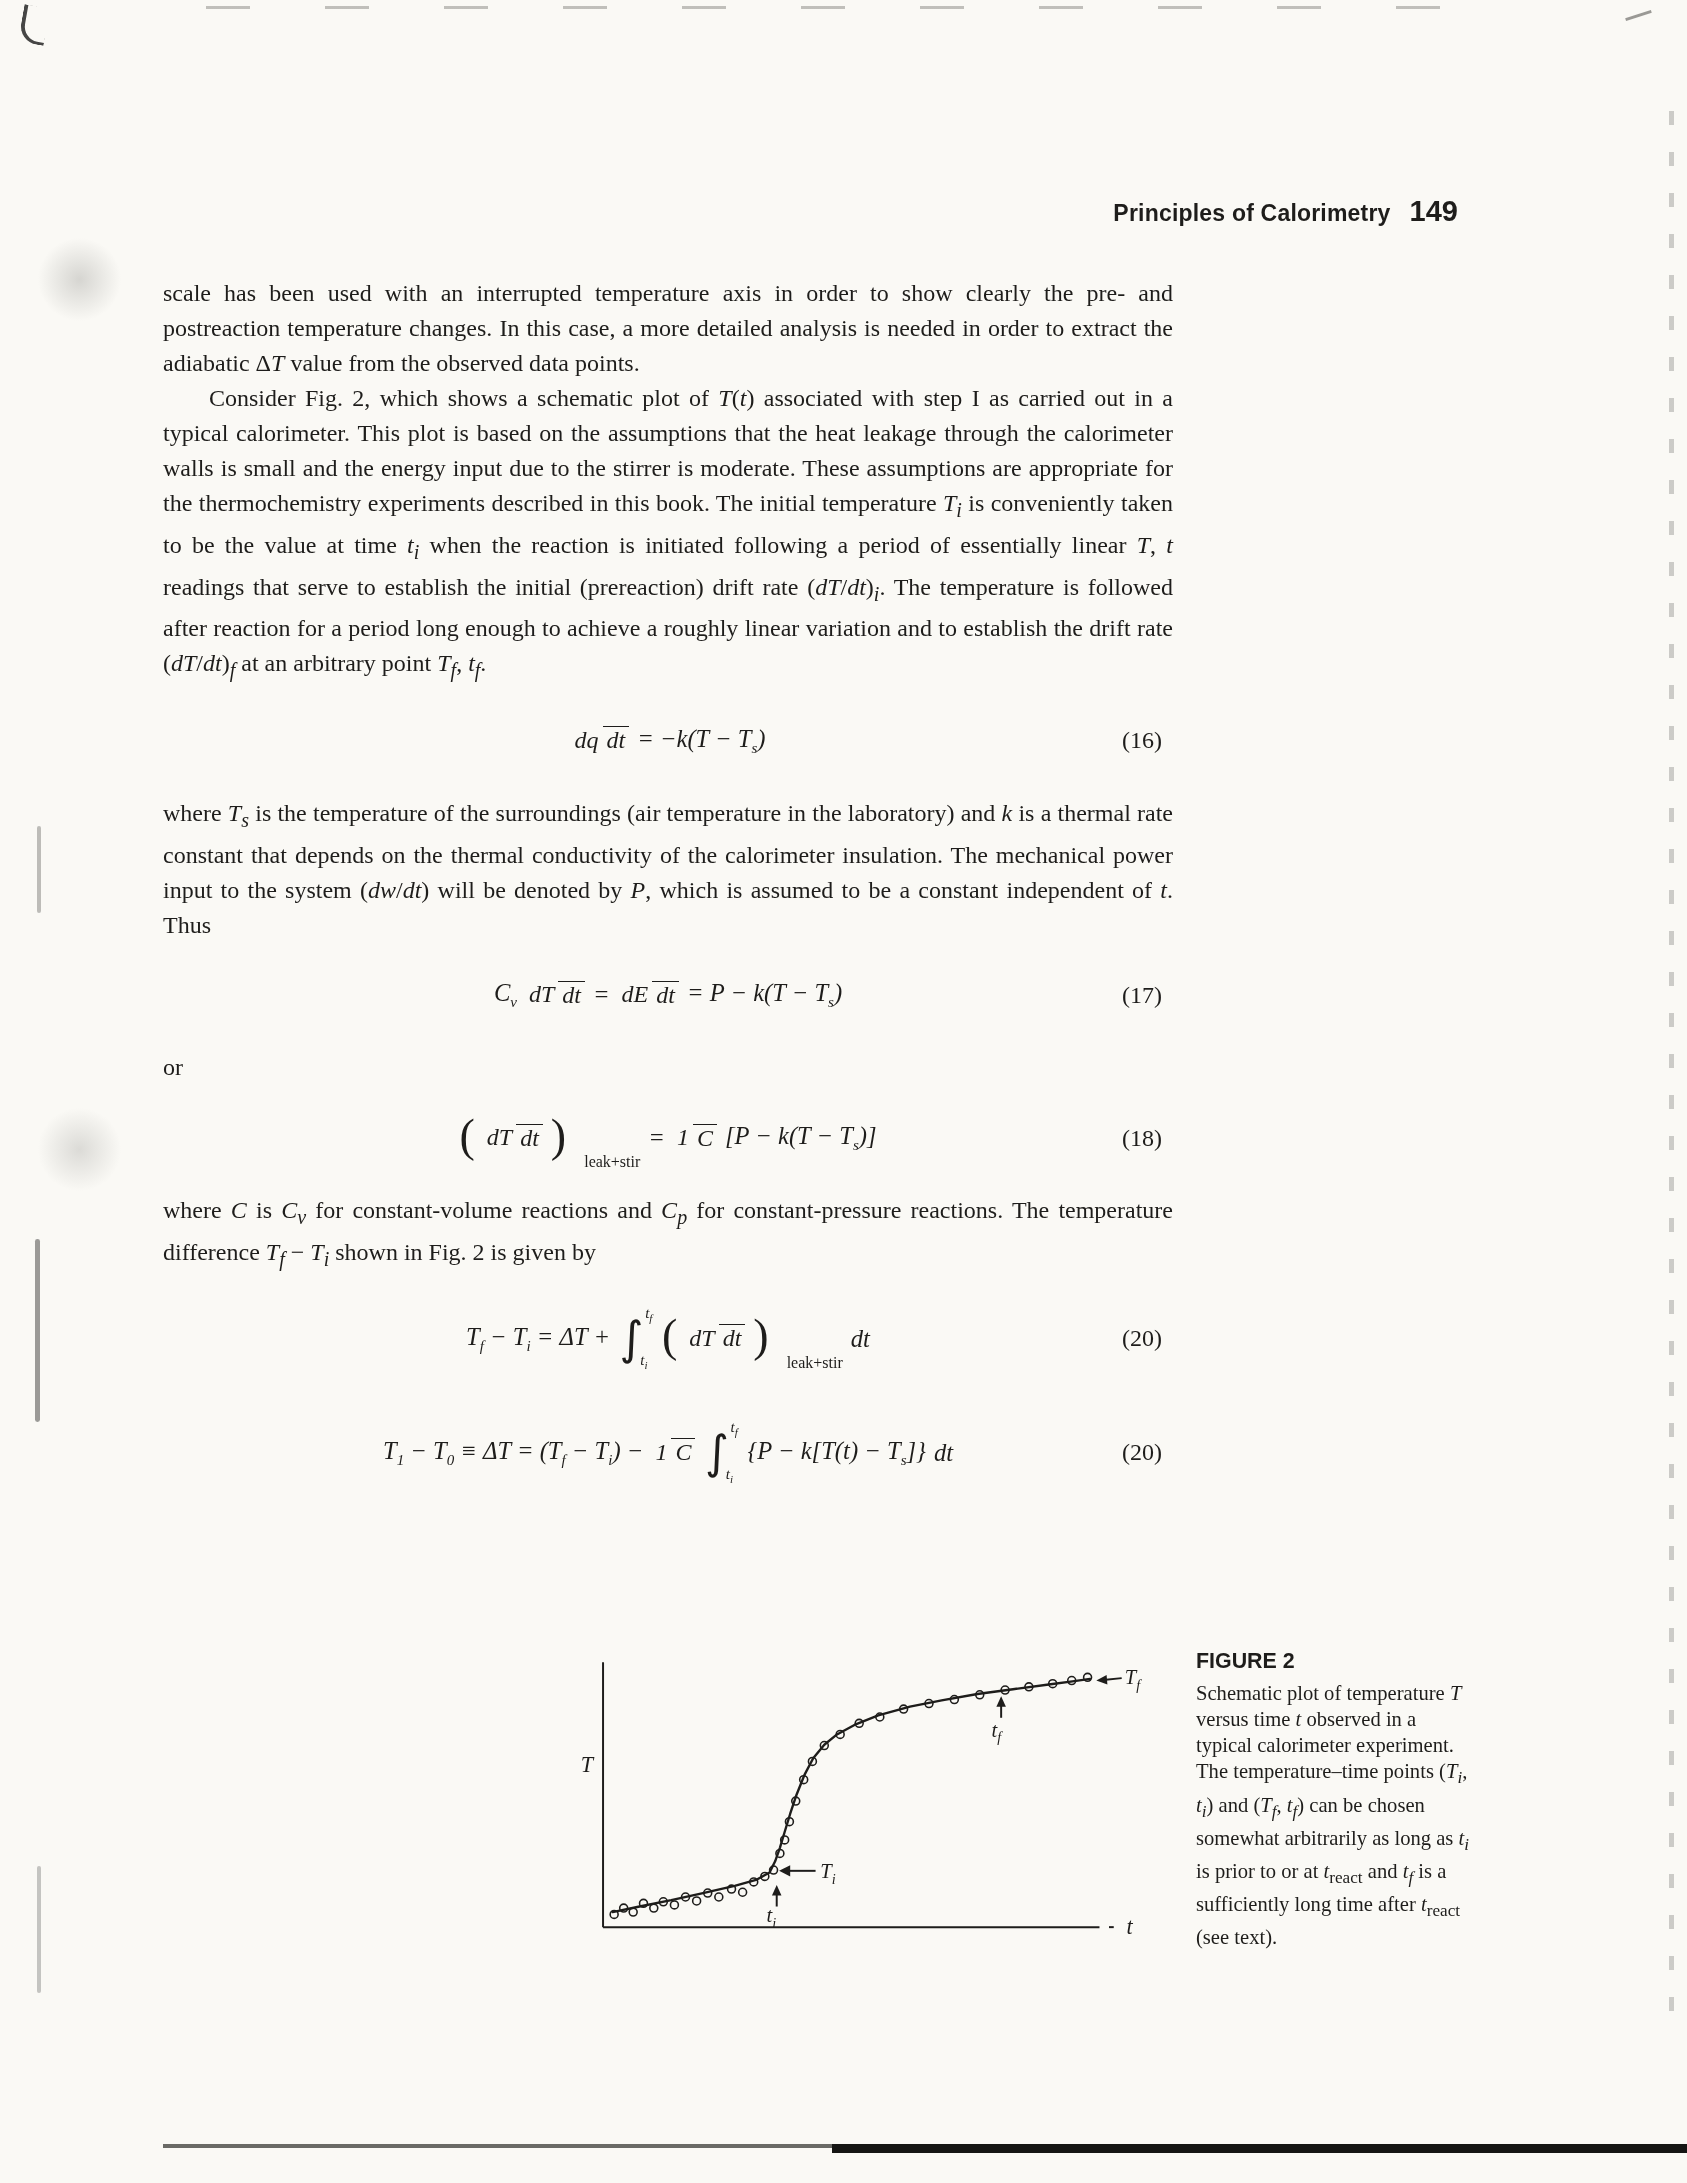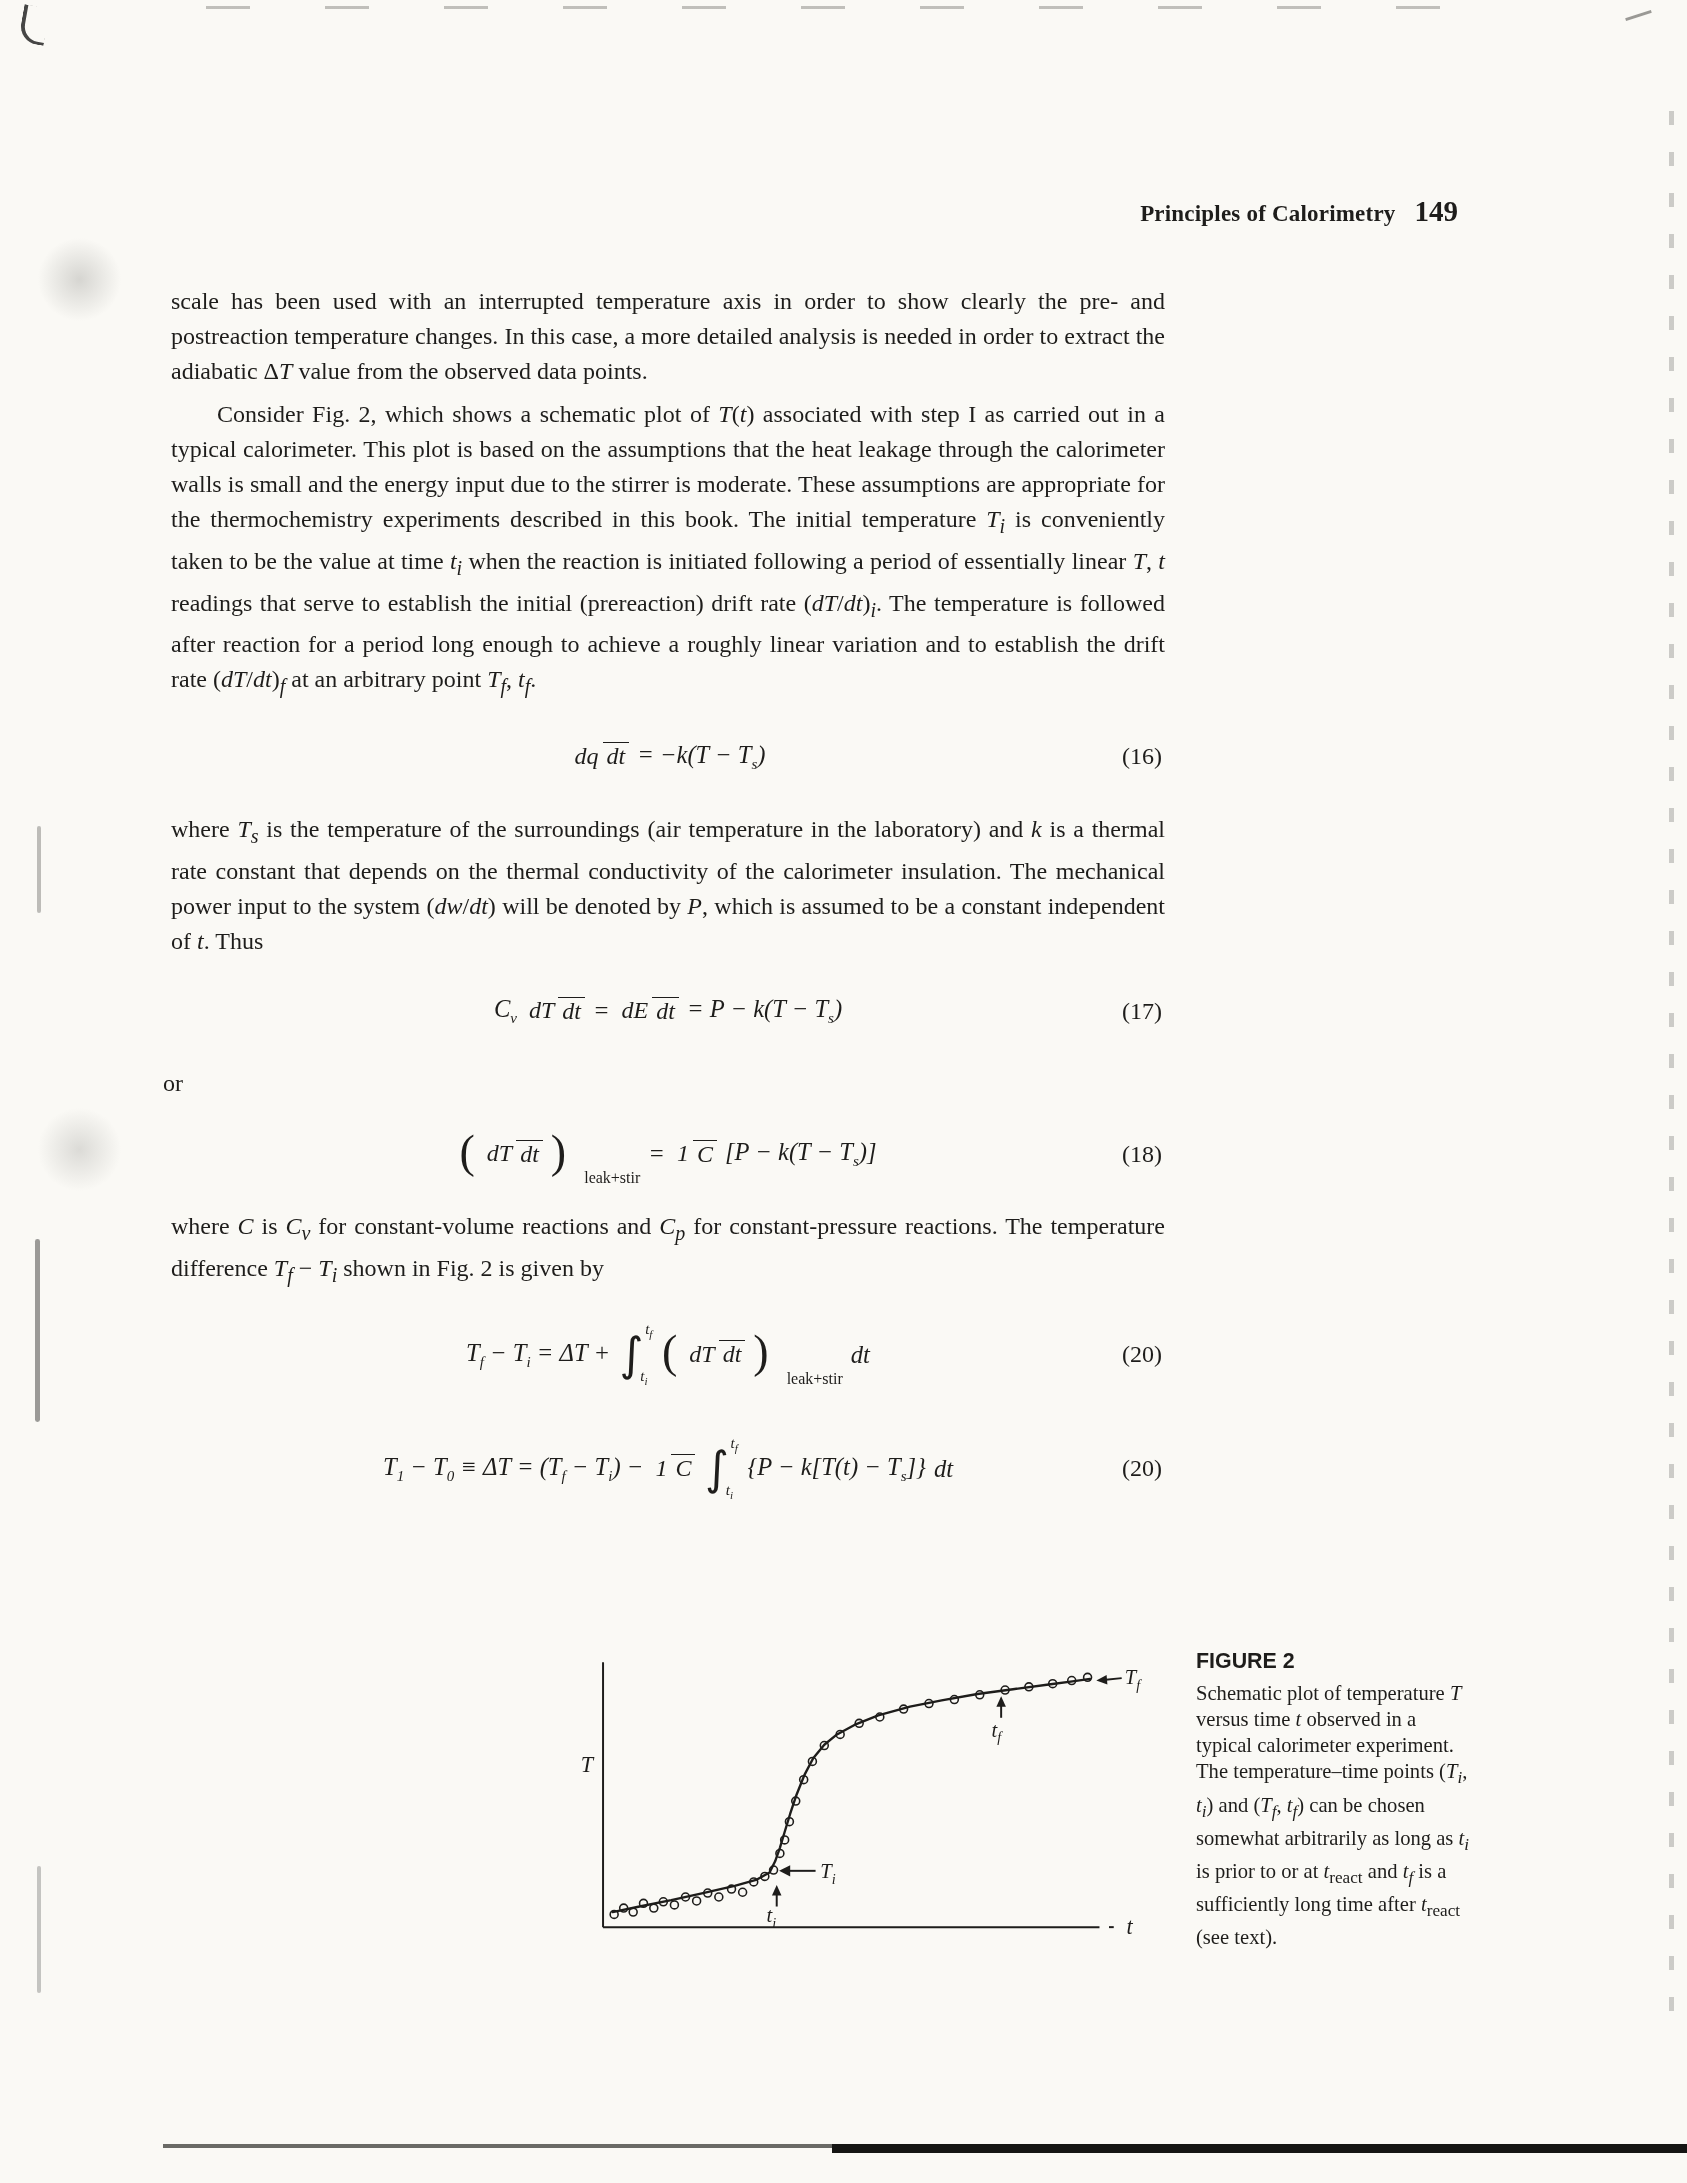--- a/index.html
+++ b/index.html
@@ -30,31 +30,31 @@
   .topdashes { top:6.4px; left:206px; width:1239px; height:2.4px; opacity:.35;
     background:repeating-linear-gradient(90deg, #55544f 0 44px, transparent 44px 119px); }
   .bottomline1 { left:163px; bottom:35px; width:683px; height:4px; background:#3a3936; opacity:.75; }
   .bottomline2 { left:832px; right:0; bottom:30px; height:9.5px; background:#151513; }
   .cornermark { right:35px; top:14.3px; width:27px; height:3.2px; background:#3a3936; opacity:.5; transform:rotate(-18deg); }
 
   
   .running-head {
     position:absolute; top:195px; right:229px;
     display:flex; align-items:baseline; gap:19px;
-    font-family:Liberation Serif, serif; font-weight:bold;
+    font-family:Liberation Sans, sans-serif; font-weight:bold;
   }
   .running-head .section { font-size:23px; letter-spacing:0.2px; }
   .running-head .pageno { font-size:29px; }
 
   
   .content {
     position:absolute; left:163px; top:276px; width:1010px;
     font-size:24px; line-height:35px; text-align:justify;
   }
-  .content p { margin:8px; }
+  .content p { margin:0; }
   .content p.indent { text-indent:46px; }
   .orline { margin:9px 0 !important; text-align:left; }
 
   
   .equation {
     position:relative; display:flex; justify-content:center; align-items:center;
     min-height:79px; margin:12.7px 0 16px 0; line-height:1.2; text-align:left;
   }
   .equation.tall { min-height:98px; }
   .eq-body { display:inline-flex; align-items:center; gap:8px; font-size:24.6px; }

